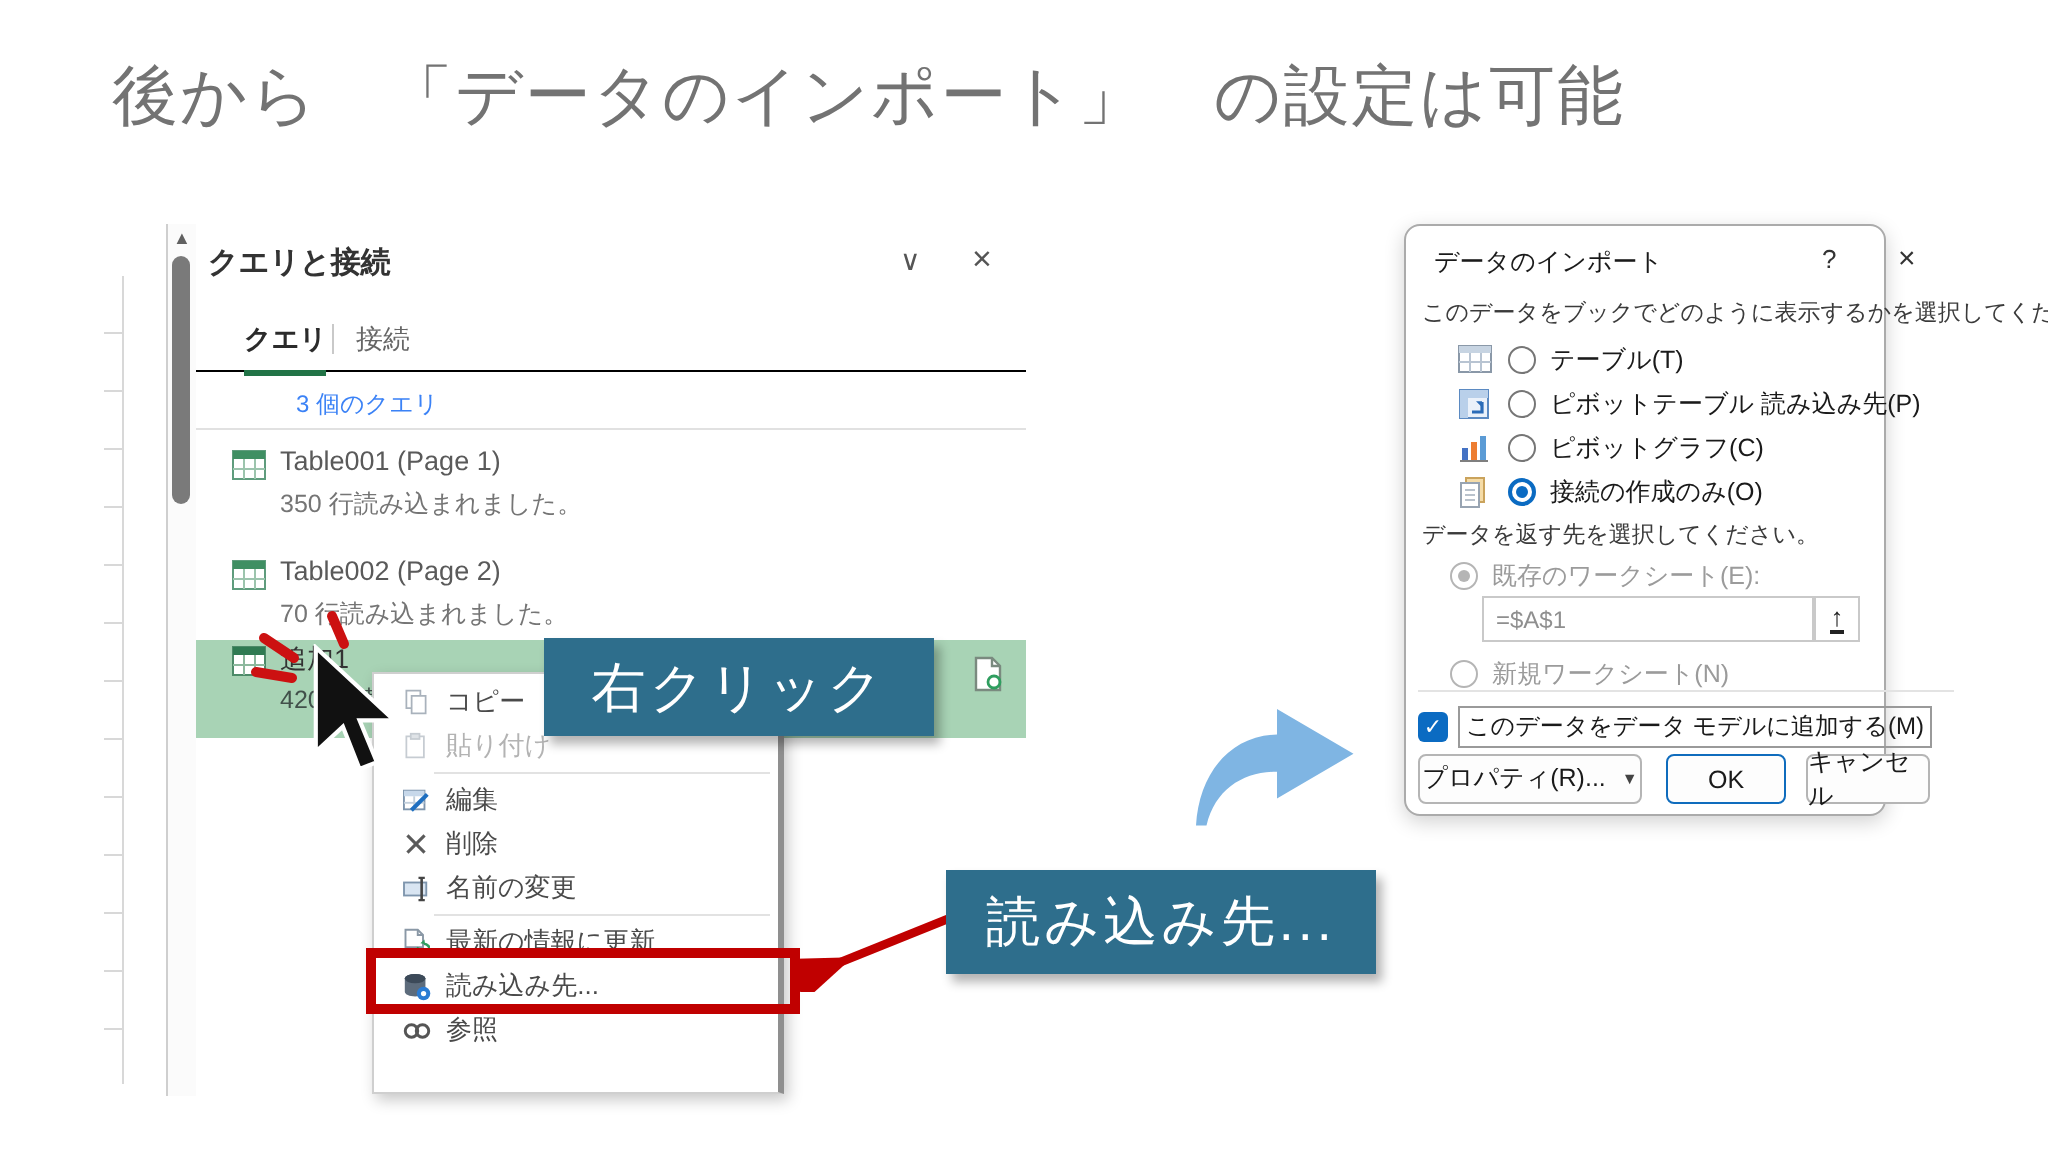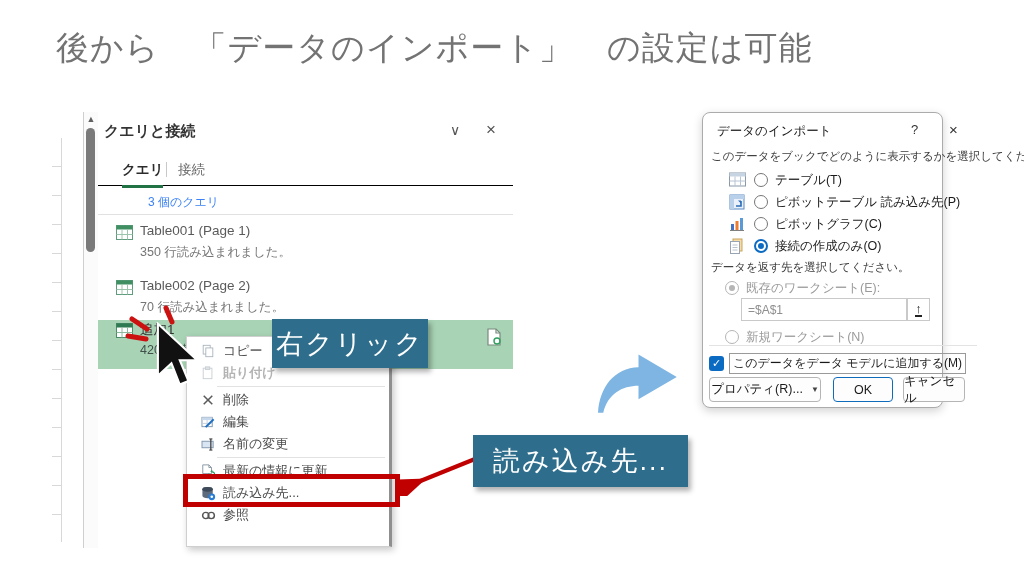--- a/index.html
+++ b/index.html
@@ -45,31 +45,31 @@
   .q-item.sel .q-status { color:#41504a; }
   .doc-icon { position:absolute; right:12px; top:8px; width:14px; height:18px; }
 
   
   .cmenu { left:186px; top:336px; width:206px; height:211px; background:#fff;
     border:1px solid #cfcfcf; border-right:3px solid #8f8f8f;
     box-shadow:2px 3px 7px rgba(0,0,0,.22); z-index:30; padding-top:3px; }
   .mi { display:flex; align-items:center; height:22px; font-size:13px; color:#4a4a4a; cursor:default; }
   .mi-ic { width:22px; margin-left:10px; display:flex; justify-content:center; }
   .mi-lb { margin-left:4px; white-space:nowrap; }
-  .mi.dis .mi-lb { color:#b3b3b3;font-weight:bold; }
+  .mi.dis .mi-lb { color:#b3b3b3; }
   .msep { height:1px; background:#e2e2e2; margin:2px 4px 2px 30px; }
 
   
   .redbox { left:183px; top:474px; width:217px; height:33px; border:5px solid #c00000; z-index:35; }
 
   
   .callout { background:#2e6e8c; color:#fff; font-size:27px; letter-spacing:2px;
     display:flex; align-items:center; justify-content:center;
     box-shadow:3px 4px 5px rgba(0,0,0,.3); z-index:45; }
-  .co-rightclick { left:272px; top:319px; width:156px; height:49px; }
+  .co-rightclick { left:272px; top:319px; width:195px; height:49px; }
   .co-loadto { left:473px; top:435px; width:215px; height:52px; }
 
   
   .cursor { left:152px; top:322px; z-index:48; }
   .burst { left:116px; top:302px; z-index:47; }
 
   
   .swoosh { left:592px; top:350px; z-index:20; }
 
   
@@ -201,38 +201,38 @@
         <svg width="14" height="14" viewBox="0 0 16 16">
           <rect x="2.5" y="2.5" width="10" height="12" fill="#fff" stroke="#c6ccd2"></rect>
           <rect x="5" y="1" width="5" height="3" fill="#dfe3e7" stroke="#c6ccd2"></rect>
         </svg>
       </span>
     <span class="mi-lb">貼り付け</span>
   </div>
   <div class="msep"></div>
   <div class="mi">
     <span class="mi-ic">
-        <svg width="12" height="12" viewBox="0 0 14 14">
-          <line x1="2" y1="2" x2="12" y2="12" stroke="#5a5a5a" stroke-width="1.8"></line>
-          <line x1="12" y1="2" x2="2" y2="12" stroke="#5a5a5a" stroke-width="1.8"></line>
-        </svg>
-      </span>
-    <span class="mi-lb">削除</span>
-  </div>
-  <div class="mi">
-    <span class="mi-ic">
         <svg width="15" height="14" viewBox="0 0 16 15">
           <rect x="1" y="2.5" width="11" height="10" fill="#fff" stroke="#7e95ad"></rect>
           <rect x="1" y="2.5" width="11" height="3" fill="#c7d8ea"></rect>
           <line x1="1" y1="9" x2="12" y2="9" stroke="#c2cfdc"></line>
           <line x1="6.5" y1="5.5" x2="6.5" y2="12.5" stroke="#c2cfdc"></line>
           <line x1="5" y1="13" x2="13.5" y2="4.5" stroke="#1f6fc0" stroke-width="2.2"></line>
         </svg>
       </span>
     <span class="mi-lb">編集</span>
+  </div>
+  <div class="mi">
+    <span class="mi-ic">
+        <svg width="12" height="12" viewBox="0 0 14 14">
+          <line x1="2" y1="2" x2="12" y2="12" stroke="#5a5a5a" stroke-width="1.8"></line>
+          <line x1="12" y1="2" x2="2" y2="12" stroke="#5a5a5a" stroke-width="1.8"></line>
+        </svg>
+      </span>
+    <span class="mi-lb">削除</span>
   </div>
   <div class="mi">
     <span class="mi-ic">
         <svg width="15" height="13" viewBox="0 0 16 14">
           <rect x="1" y="3.5" width="12" height="7" fill="#d9e5f2" stroke="#7e95ad"></rect>
           <line x1="10.5" y1="1" x2="10.5" y2="13" stroke="#444" stroke-width="1.4"></line>
           <line x1="8.8" y1="1" x2="12.2" y2="1" stroke="#444" stroke-width="1.2"></line>
           <line x1="8.8" y1="13" x2="12.2" y2="13" stroke="#444" stroke-width="1.2"></line>
         </svg>
       </span>

